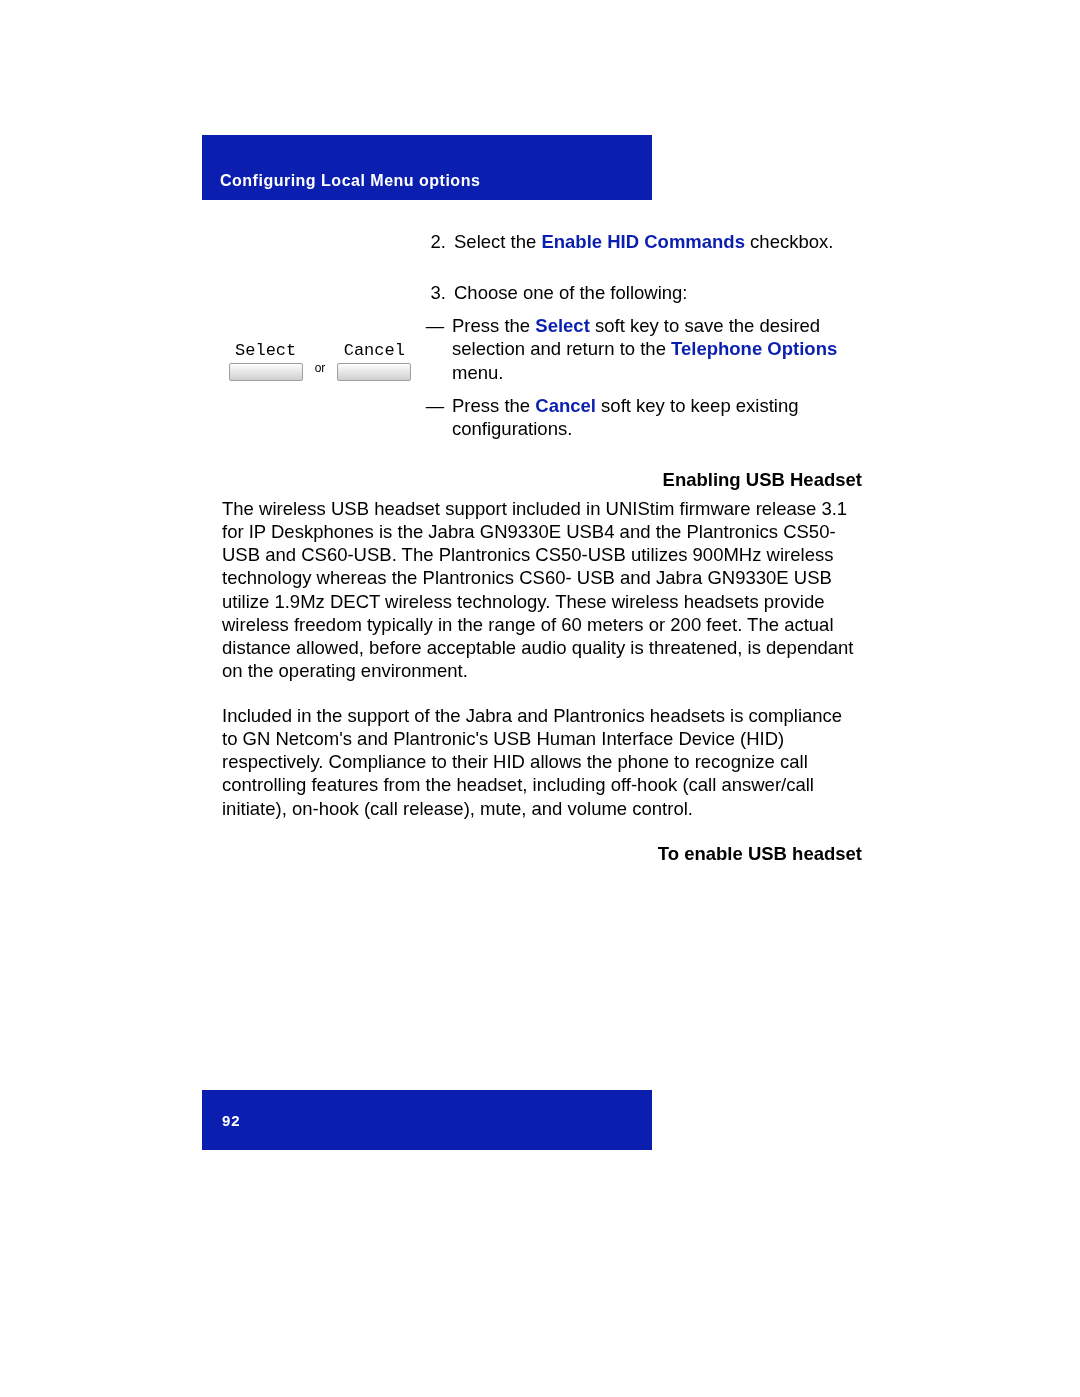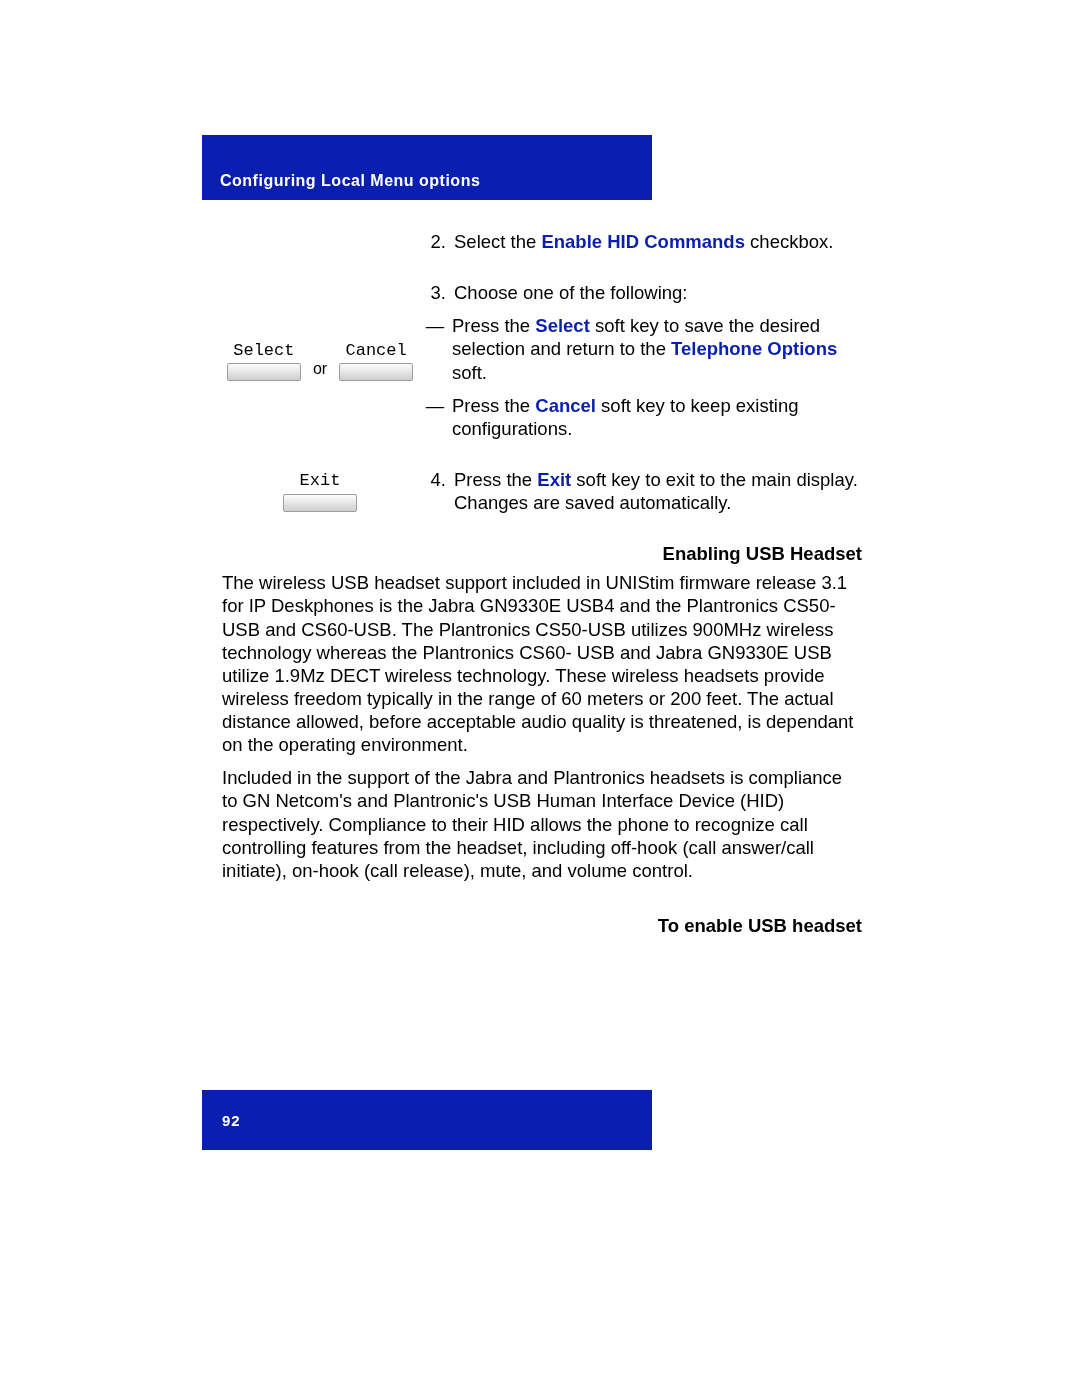--- a/index.html
+++ b/index.html
@@ -71,24 +71,24 @@
     font-size:17px;
   }
   .key-block { display:flex; flex-direction:column; align-items:center; }
   .key-label { font-family:"Courier New",monospace; font-size:17px; margin-bottom:2px;}
   .softkey-btn {
     width:72px; height:16px;
     background: linear-gradient(#fdfdfd,#cfcfcf);
     border:1px solid #9e9e9e;
     border-radius:2px;
   }
-  .or-text { font-family: Arial, sans-serif; font-size:16px; margin:14px 4px; position:relative; top:8px;}
+  .or-text { font-family: Arial, sans-serif; font-size:12px; margin:14px 4px; position:relative; top:8px;}
   .section-head { font-weight:bold; margin-top:8px;text-align:right;}
   .para { margin-top:6px; }
-  .para2 { margin-top:10px; }
+  .para2 { margin-top:22px; }
 
   .footer-band {
     position:absolute;
     left:202px;
     top:1090px;
     width:450px;
     height:60px;
     background:#0a1fb0;
     display:flex;
     align-items:center;
@@ -133,52 +133,36 @@
         </div>
       </div>
       <div class="text-col">
         <div class="num-row">
           <div class="num">3.</div>
           <div class="body">Choose one of the following:</div>
         </div>
         <div class="sub-row">
           <div class="dash">—</div>
           <div class="sub-body">
-            <span>Press the </span><span class="blue-term">Select</span><span> soft key to save the desired selection and return to the </span><span class="blue-term">Telephone Options</span><span> soft.</span>
+            <span>Press the </span><span class="blue-term">Select</span><span> soft key to save the desired selection and return to the </span><span class="blue-term">Telephone Options</span><span> menu.</span>
           </div>
         </div>
         <div class="sub-row">
           <div class="dash">—</div>
           <div class="sub-body">
             <span>Press the </span><span class="blue-term">Cancel</span><span> soft key to keep existing configurations.</span>
           </div>
         </div>
       </div>
     </div>
 
-    <div class="step-row">
-      <div class="key-col">
-        <div class="key-block">
-          <span class="key-label">Exit</span>
-          <div class="softkey-btn"></div>
-        </div>
-      </div>
-      <div class="text-col">
-        <div class="num-row">
-          <div class="num">4.</div>
-          <div class="body">
-            <span>Press the </span><span class="blue-term">Exit</span><span> soft key to exit to the main display. Changes are saved automatically.</span>
-          </div>
-        </div>
-      </div>
-    </div>
 
     <div class="section-head">Enabling USB Headset</div>
     <div class="para">The wireless USB headset support included in UNIStim firmware release 3.1 for IP Deskphones is the Jabra GN9330E USB4 and the Plantronics CS50-USB and CS60-USB. The Plantronics CS50-USB utilizes 900MHz wireless technology whereas the Plantronics CS60- USB and Jabra GN9330E USB utilize 1.9Mz DECT wireless technology. These wireless headsets provide wireless freedom typically in the range of 60 meters or 200 feet. The actual distance allowed, before acceptable audio quality is threatened, is dependant on the operating environment.</div>
     <div class="para2">Included in the support of the Jabra and Plantronics headsets is compliance to GN Netcom's and Plantronic's USB Human Interface Device (HID) respectively. Compliance to their HID allows the phone to recognize call controlling features from the headset, including off-hook (call answer/call initiate), on-hook (call release), mute, and volume control.</div>
-    <div class="section-head" style="margin-top:32px">To enable USB headset</div>
+    <div class="section-head" style="margin-top:22px">To enable USB headset</div>
 
   </div>
 
   <div class="footer-band">
     <span class="page-num">92</span>
   </div>
 </div>
 
 </body></html>

